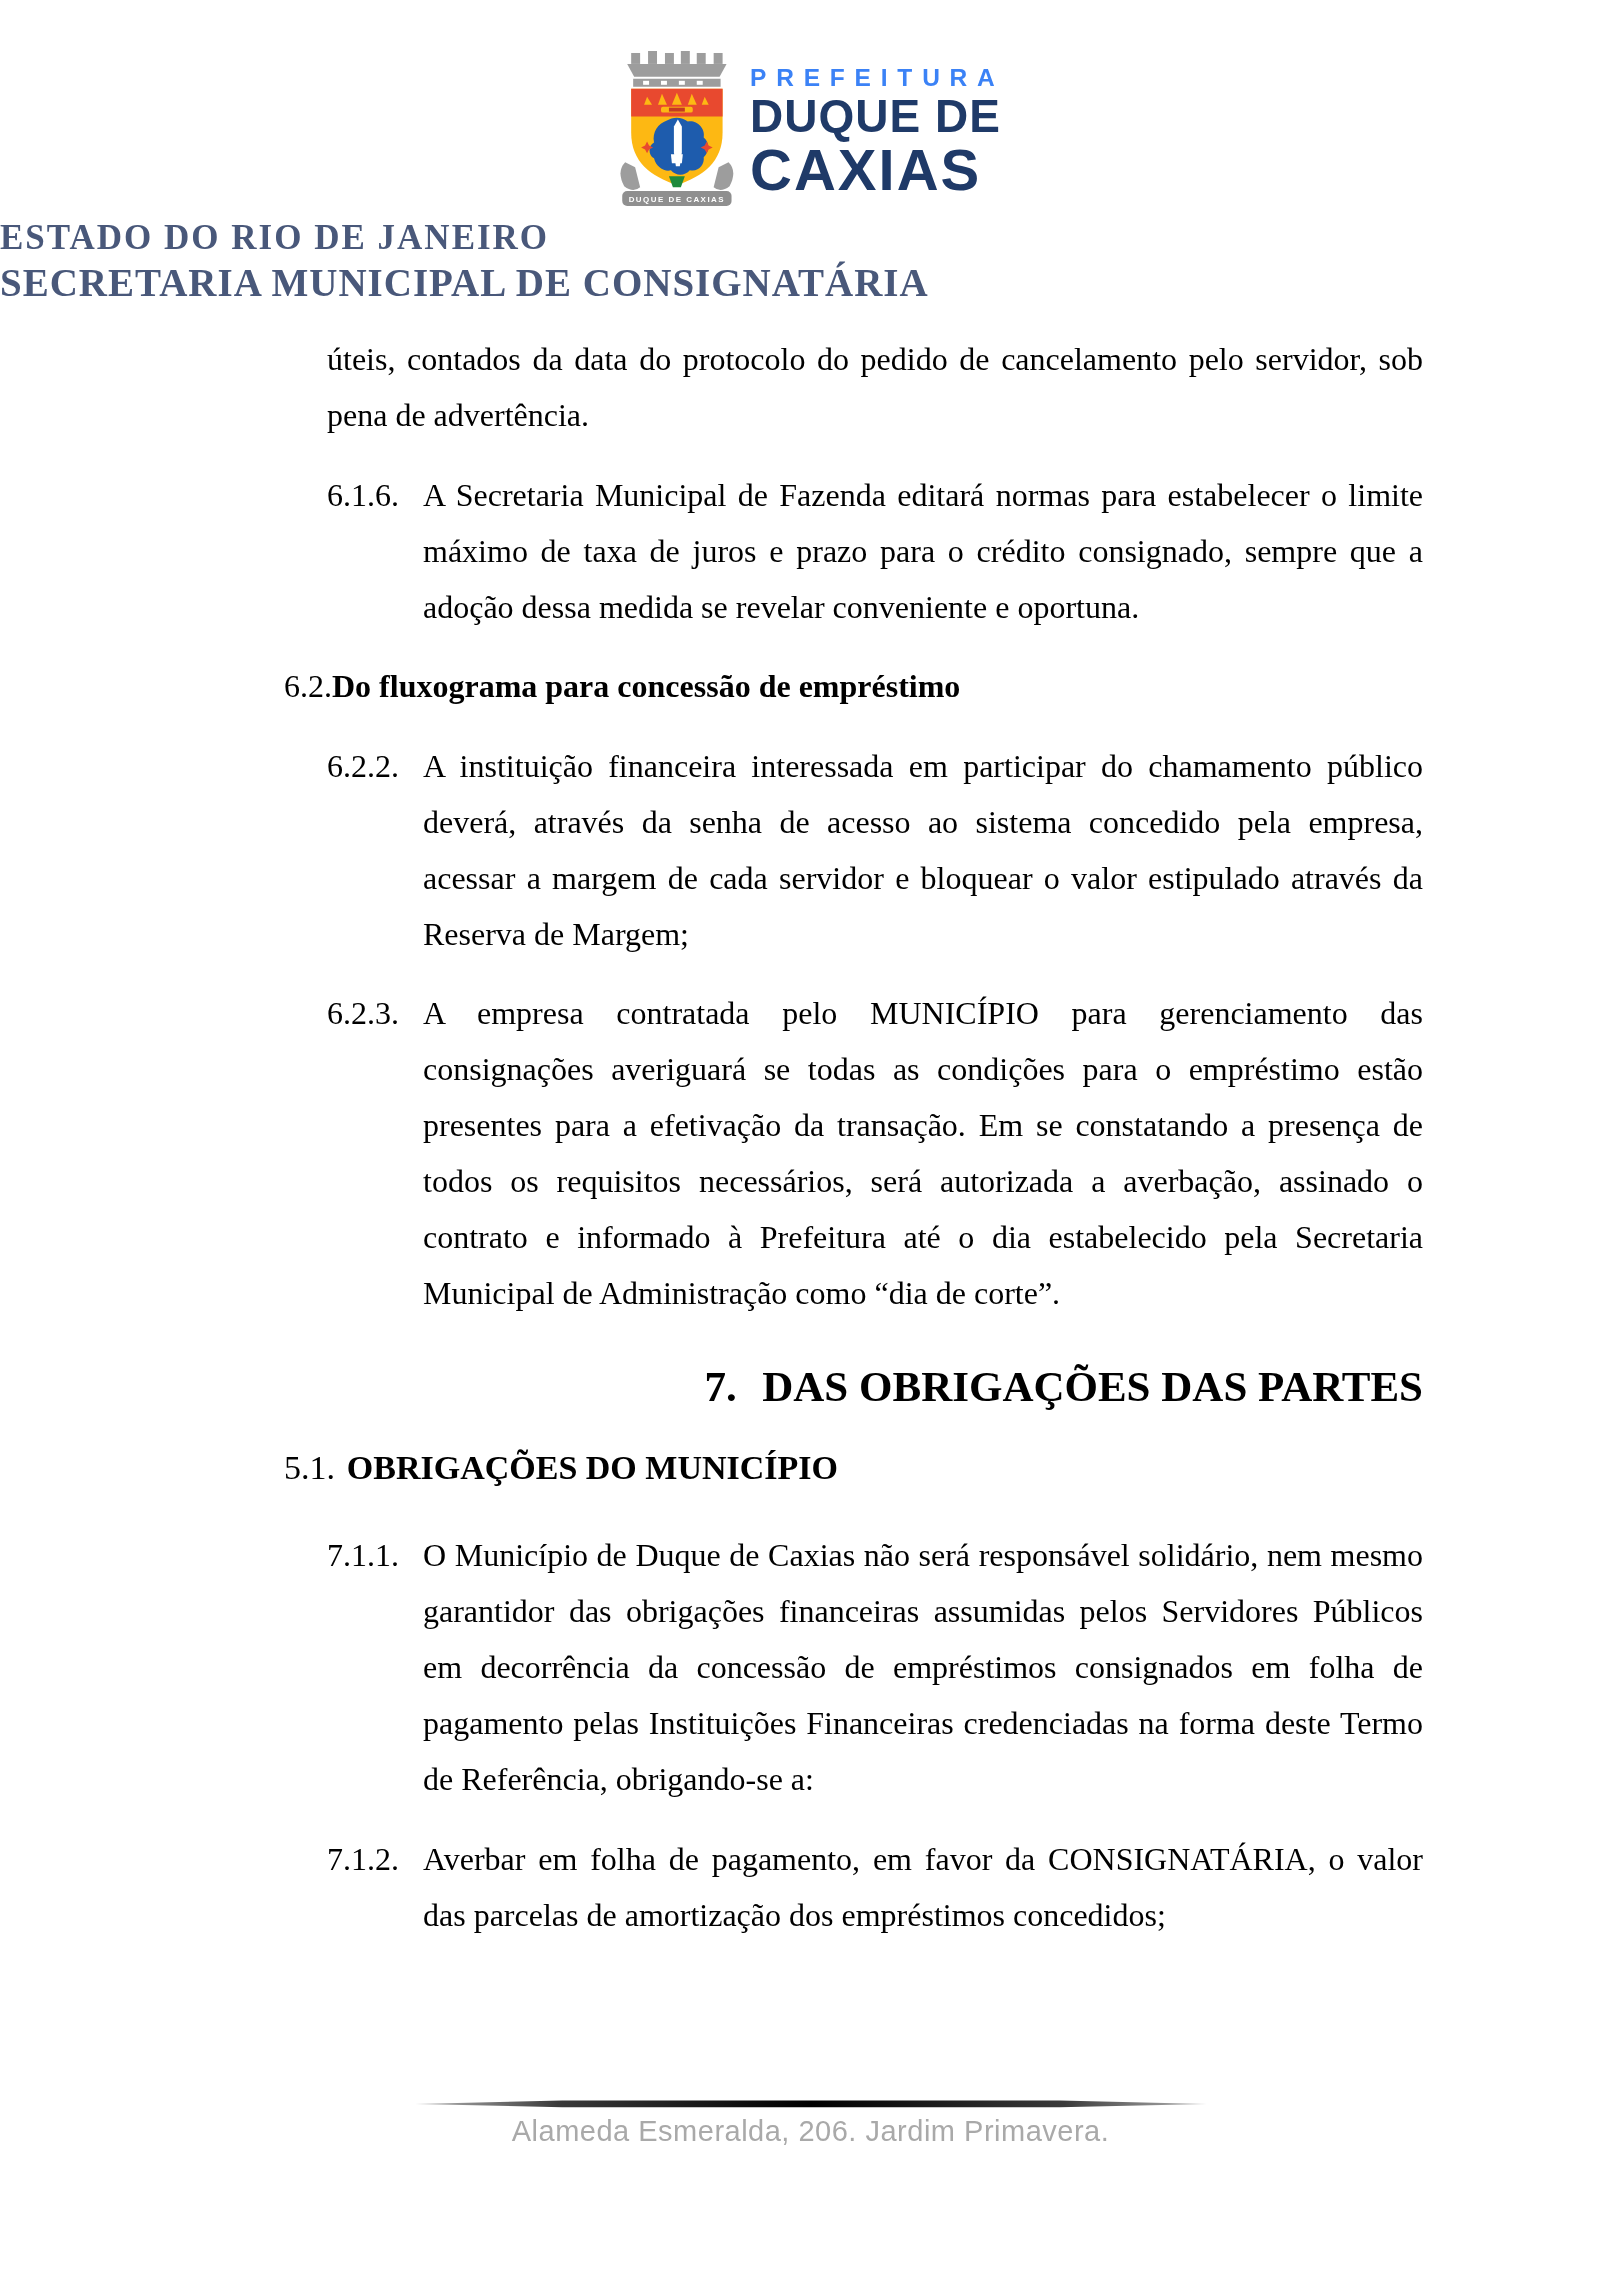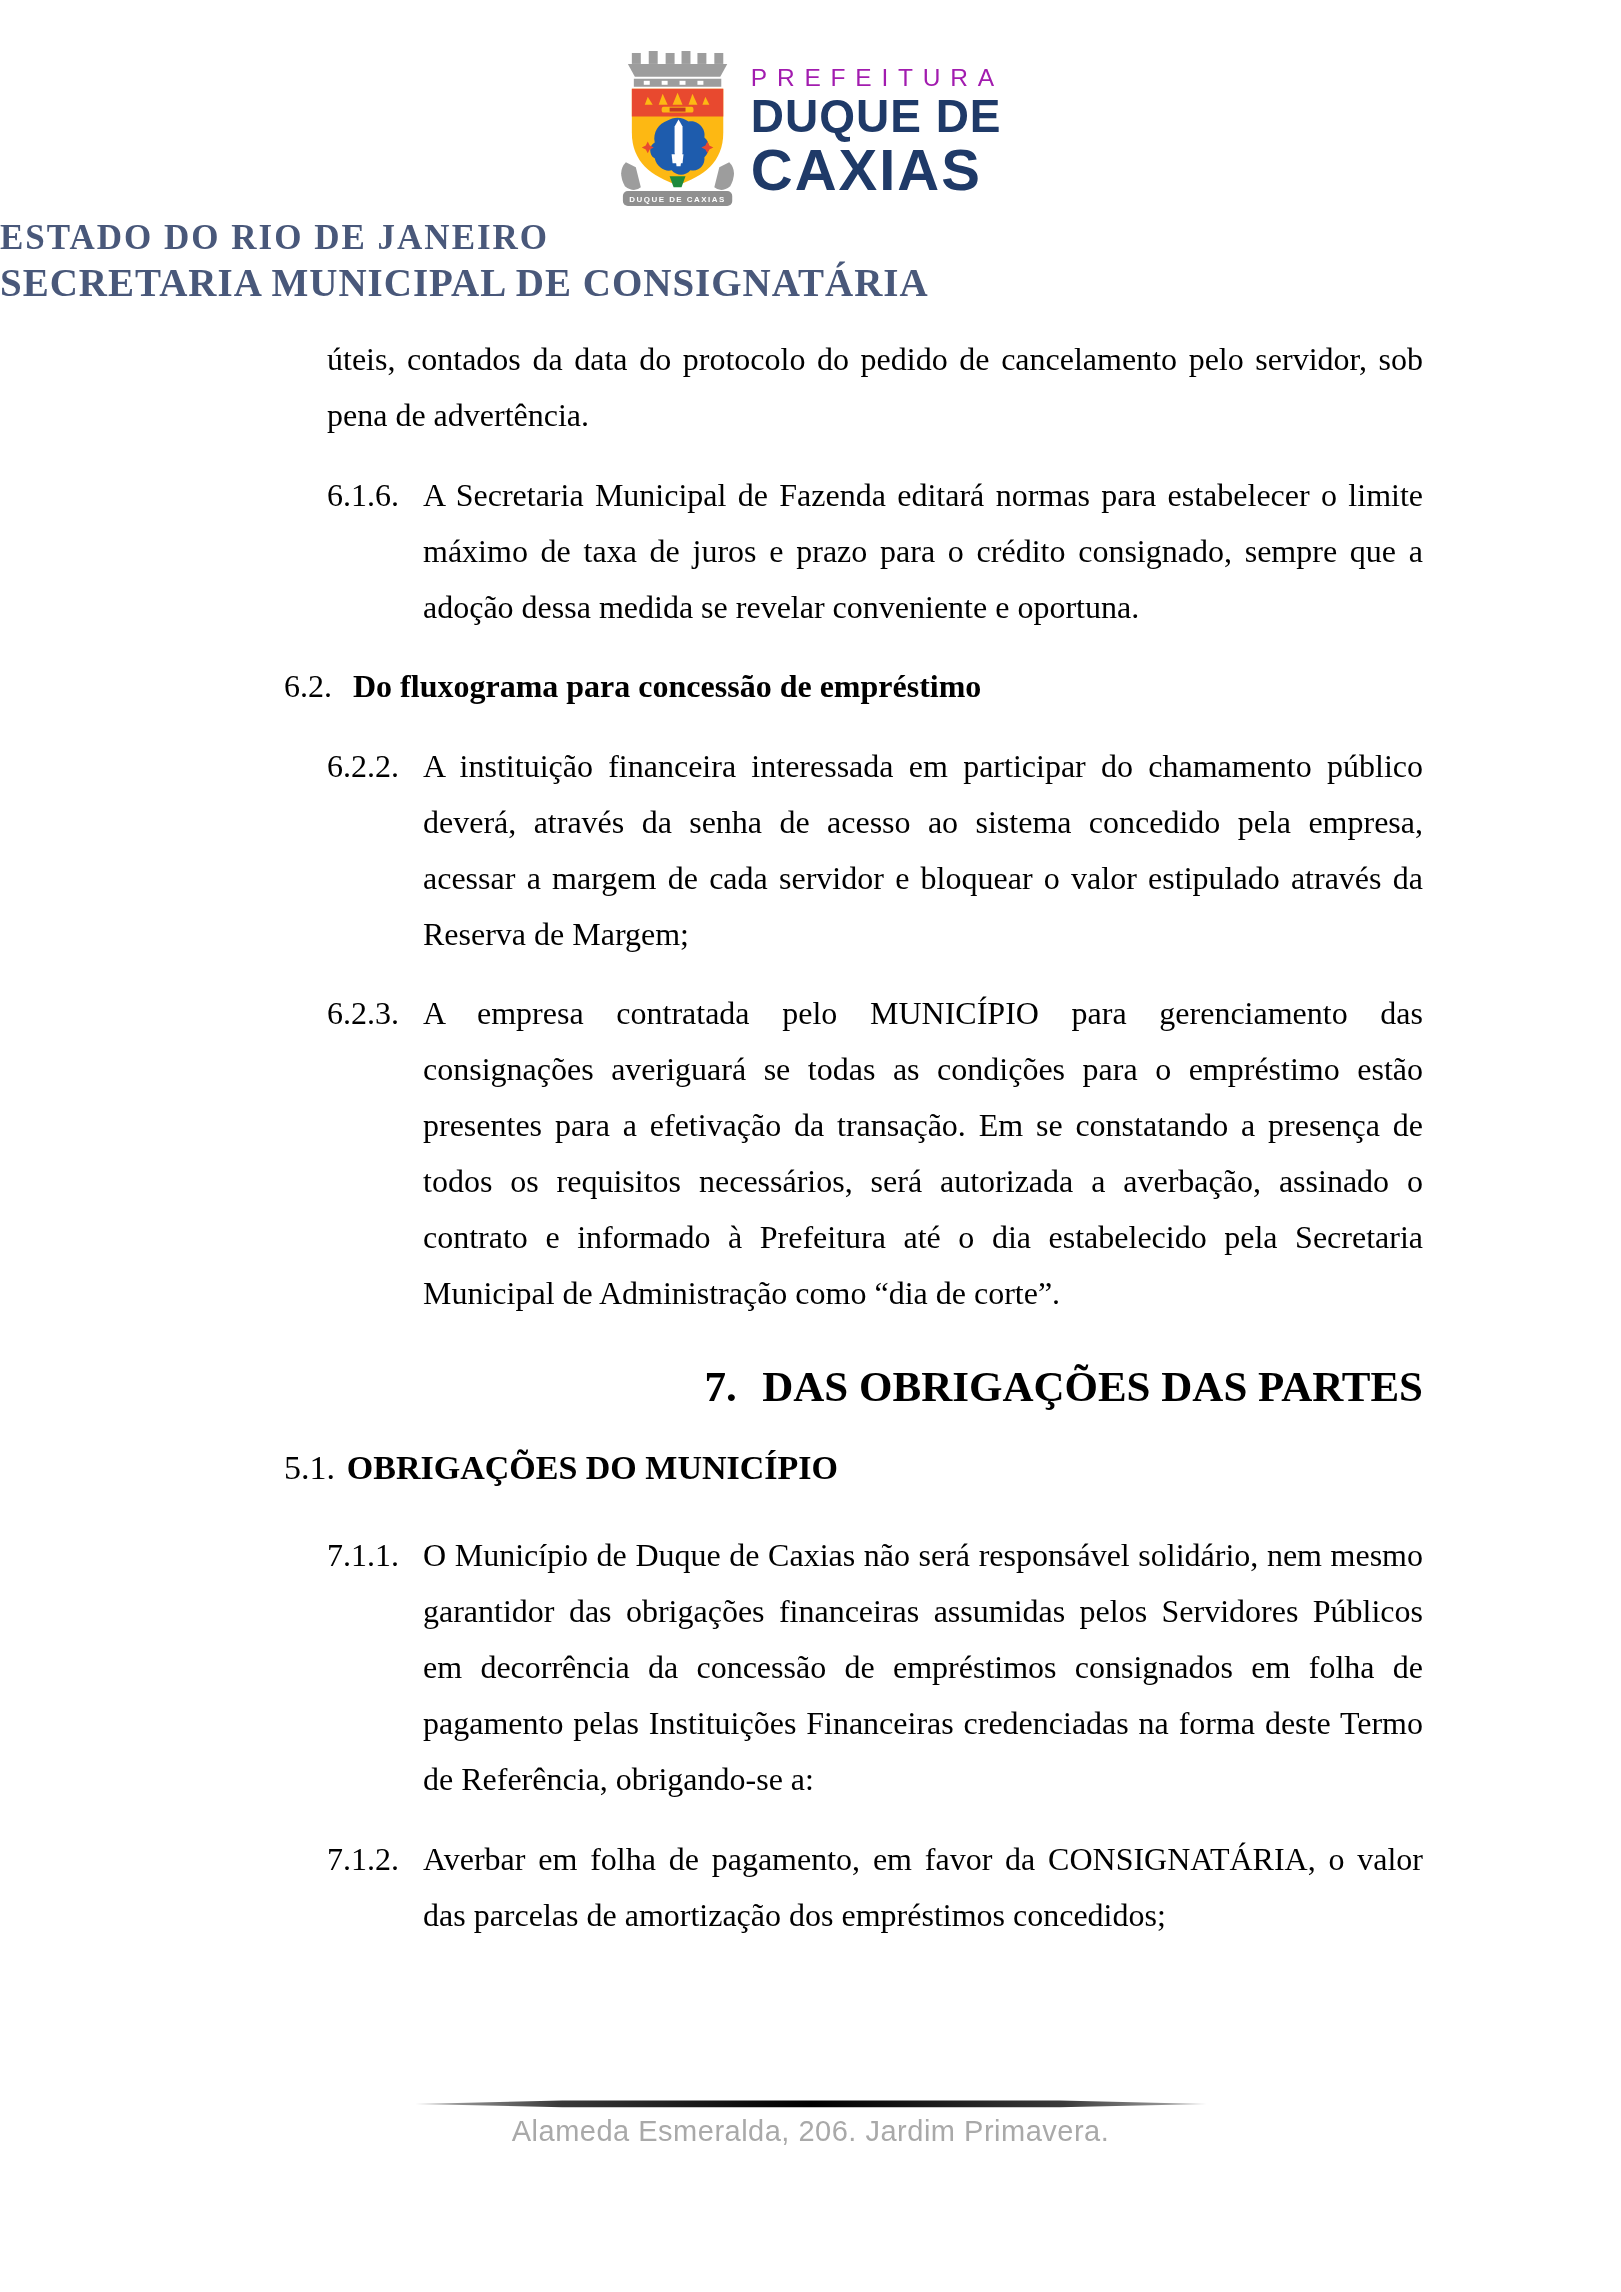--- a/index.html
+++ b/index.html
@@ -11,39 +11,39 @@
     color:#000;
     overflow:hidden;
   }
   
   .logo{
     position:absolute;top:51px;left:50%;transform:translateX(-50%);
     display:flex;align-items:center;gap:13.7px;
   }
   .crest{width:120px;height:159px;display:block;}
   .brand{display:flex;flex-direction:column;justify-content:center;font-family:"Liberation Sans",sans-serif;}
-  .brand .b1{font-size:24.5px;font-weight:400;letter-spacing:9.8px;color:#a21caf;line-height:1.15;}
+  .brand .b1{font-size:24.5px;font-weight:700;letter-spacing:9.8px;color:#3b82f6;line-height:1.15;}
   .brand .b2{font-size:46px;font-weight:800;letter-spacing:1px;color:#1f3a68;line-height:1.08;}
   .brand .b3{font-size:58px;font-weight:800;letter-spacing:2px;color:#1f3a68;line-height:0.95;}
   
   .gov{position:absolute;top:216px;left:0;width:100%;color:#49587a;font-weight:bold;}
   .gov .g1{font-size:35px;letter-spacing:2px;line-height:1.25;}
   .gov .g2{font-size:39px;letter-spacing:1px;line-height:1.2;}
   
   .doc{
     position:absolute;top:331px;left:327px;width:1096px;
     font-size:32px;line-height:56px;text-align:justify;
   }
   .blk{margin-bottom:23.5px;}
   .blk .num{white-space:nowrap;}
   .blk.para{}
   .blk.numbered{position:relative;padding-left:96px;}
   .blk.numbered .num{position:absolute;left:0;top:0;}
   .blk.subheading{margin-left:-43px;text-align:left;}
-  .blk.subheading .num{margin-right:21px;}
+  .blk.subheading .num{margin-right:0;}
   .blk.subheading .txt{font-weight:bold;}
   .blk.h1{margin:40px 0 35px -98px;text-align:right;font-size:43px;line-height:1.2;font-weight:bold;}
   .blk.h1 .num{margin-right:25.5px;}
   .blk.h2{margin:0 0 39px -43px;text-align:left;font-size:34px;line-height:1.2;}
   .blk.h2 .num{margin-right:11.8px;}
   .blk.h2 .txt{font-weight:bold;}
   
   .pfooter{position:absolute;top:2099px;left:0;width:100%;text-align:center;}
   .pfooter .rule{display:block;margin:0 auto;}
   .pfooter .addr{

